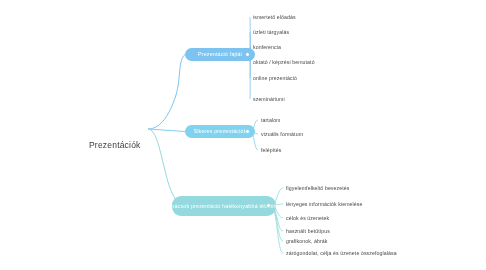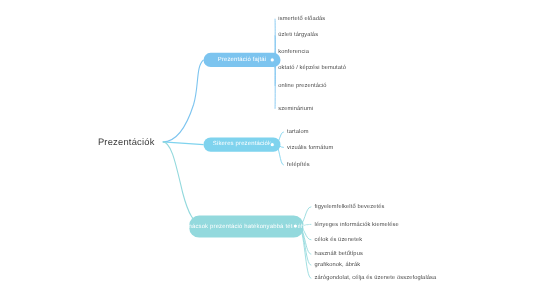--- a/index.html
+++ b/index.html
@@ -64,21 +64,21 @@
         <path d="M 250 131.5 C 254.25 131.5 254.25 150 258 150" fill="none" stroke="#7fd3ee" stroke-width="0.8"></path>
         <path d="M 271 205.5 C 277.25 205.5 277.25 188 283 188" fill="none" stroke="#93d9dd" stroke-width="0.8"></path>
         <path d="M 271 205.5 C 277.25 205.5 277.25 204 283 204" fill="none" stroke="#93d9dd" stroke-width="0.8"></path>
         <path d="M 271 205.5 C 277.25 205.5 277.25 218 283 218" fill="none" stroke="#93d9dd" stroke-width="0.8"></path>
         <path d="M 271 205.5 C 277.25 205.5 277.25 231 283 231" fill="none" stroke="#93d9dd" stroke-width="0.8"></path>
         <path d="M 271 205.5 C 277.25 205.5 277.25 241 283 241" fill="none" stroke="#93d9dd" stroke-width="0.8"></path>
         <path d="M 271 205.5 C 277.25 205.5 277.25 253 283 253" fill="none" stroke="#93d9dd" stroke-width="0.8"></path>
       </g>
   </svg>
 
-  <div class="node root" style="left:89px;top:124px;">
+  <div class="node root" style="left:89px;top:140px;">
     <span>Prezentációk</span>
   </div>
 
   <div class="node pill b1" style="left:185px;top:48px;width:58px;height:13px;">
     <span>Prezentáció fajtái</span>
   </div>
   <div class="ring b1" style="left:245px;top:52px;"></div>
 
   <div class="node pill b2" style="left:185px;top:125px;width:58px;height:13px;">
     <span>Sikeres prezentációk</span>

